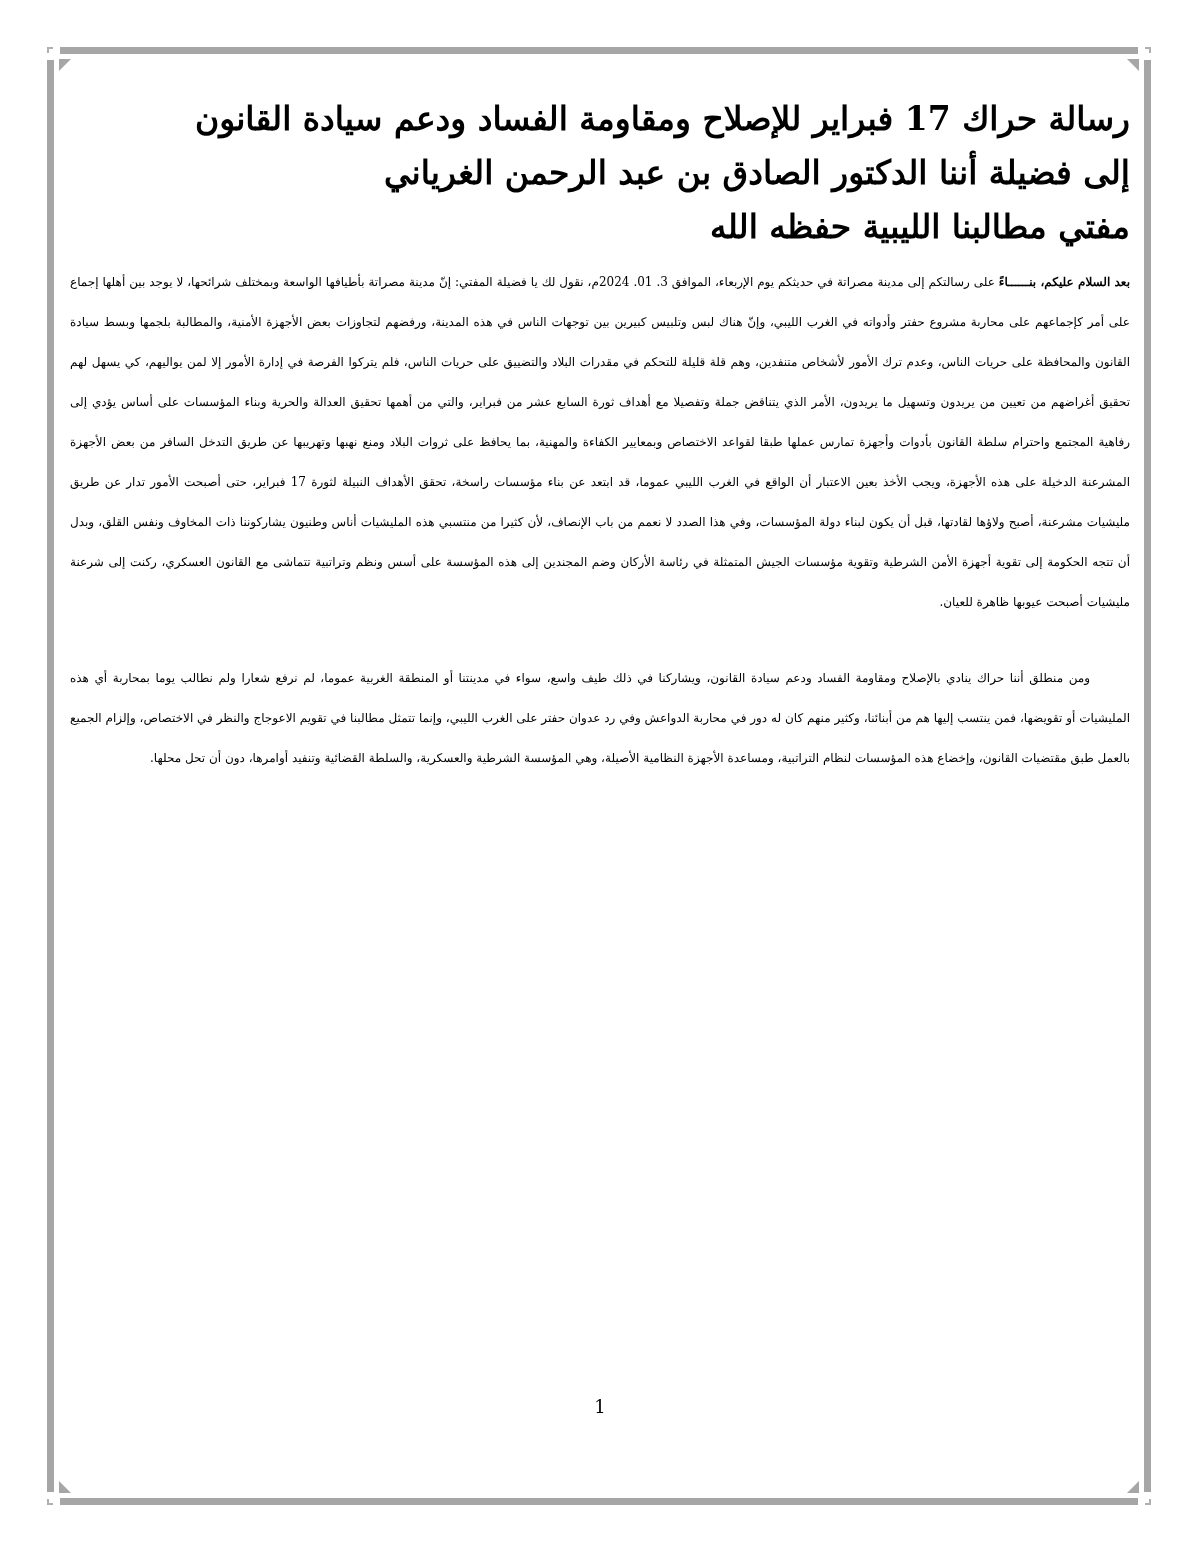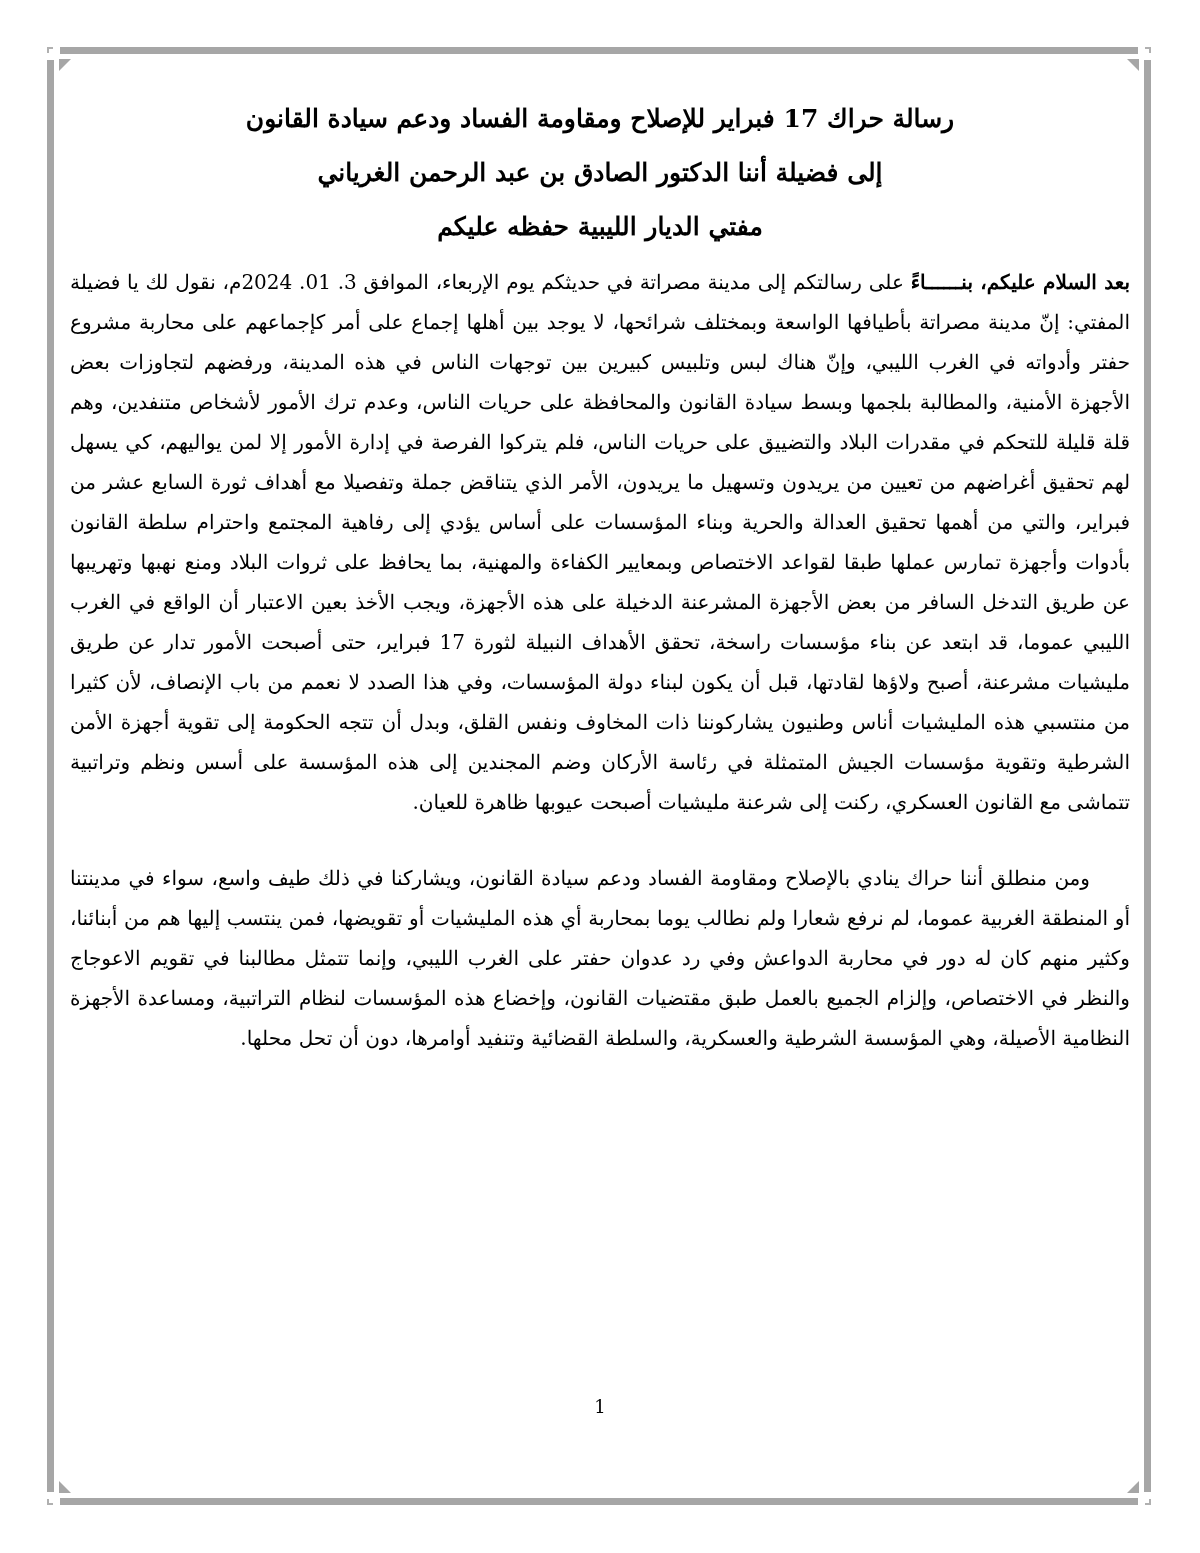--- a/index.html
+++ b/index.html
@@ -23,25 +23,25 @@
   .tri.tr { right: 12px; top: 12px; border-top: 12px solid #a6a6a6; border-left: 12px solid transparent; }
   .tri.bl { left: 12px; bottom: 12px; border-bottom: 12px solid #a6a6a6; border-right: 12px solid transparent; }
   .tri.br { right: 12px; bottom: 12px; border-bottom: 12px solid #a6a6a6; border-left: 12px solid transparent; }
 
   .content {
     position: absolute; left: 70px; top: 92px; width: 1060px;
     direction: rtl; color: #000;
     font-family: "DejaVu Serif", "Liberation Serif", serif;
   }
   .title-line {
-    text-align: center; font-weight: bold; font-size: 25px;
+    text-align: right; font-weight: bold; font-size: 33px;
     line-height: 54px; margin: 0;
   }
   .para {
-    font-size: 20px; line-height: 40px; text-align: justify;
+    font-size: 12px; line-height: 40px; text-align: justify;
     text-align-last: right; margin: 8px 0 0 0;
   }
   .para .lead { font-weight: bold; }
   .para.second { margin-top: 36px; text-indent: 40px; }
   .page-number {
     position: absolute; left: 0; right: 0; top: 1396px; text-align: center;
     font-family: "DejaVu Serif", "Liberation Serif", serif; font-size: 18px; color: #000;
   }
 </style>
 </head>
@@ -59,21 +59,21 @@
   <div class="tri tl"></div>
   <div class="tri tr"></div>
   <div class="tri bl"></div>
   <div class="tri br"></div>
 </div>
 
 <div class="content">
   <div>
     <p class="title-line">رسالة حراك 17 فبراير للإصلاح ومقاومة الفساد ودعم سيادة القانون</p>
     <p class="title-line">إلى فضيلة أننا الدكتور الصادق بن عبد الرحمن الغرياني</p>
-    <p class="title-line">مفتي الديار الليبية حفظه عليكم</p>
+    <p class="title-line">مفتي مطالبنا الليبية حفظه الله</p>
   </div>
 
   <p class="para"><span class="lead">بعد السلام عليكم، بنــــــاءً</span><span> على رسالتكم إلى مدينة مصراتة في حديثكم يوم الإربعاء، الموافق 3. 01. 2024م، نقول لك يا فضيلة المفتي: إنّ مدينة مصراتة بأطيافها الواسعة وبمختلف شرائحها، لا يوجد بين أهلها إجماع على أمر كإجماعهم على محاربة مشروع حفتر وأدواته في الغرب الليبي، وإنّ هناك لبس وتلبيس كبيرين بين توجهات الناس في هذه المدينة، ورفضهم لتجاوزات بعض الأجهزة الأمنية، والمطالبة بلجمها وبسط سيادة القانون والمحافظة على حريات الناس، وعدم ترك الأمور لأشخاص متنفدين، وهم قلة قليلة للتحكم في مقدرات البلاد والتضييق على حريات الناس، فلم يتركوا الفرصة في إدارة الأمور إلا لمن يواليهم، كي يسهل لهم تحقيق أغراضهم من تعيين من يريدون وتسهيل ما يريدون، الأمر الذي يتناقض جملة وتفصيلا مع أهداف ثورة السابع عشر من فبراير، والتي من أهمها تحقيق العدالة والحرية وبناء المؤسسات على أساس يؤدي إلى رفاهية المجتمع واحترام سلطة القانون بأدوات وأجهزة تمارس عملها طبقا لقواعد الاختصاص وبمعايير الكفاءة والمهنية، بما يحافظ على ثروات البلاد ومنع نهبها وتهريبها عن طريق التدخل السافر من بعض الأجهزة المشرعنة الدخيلة على هذه الأجهزة، ويجب الأخذ بعين الاعتبار أن الواقع في الغرب الليبي عموما، قد ابتعد عن بناء مؤسسات راسخة، تحقق الأهداف النبيلة لثورة 17 فبراير، حتى أصبحت الأمور تدار عن طريق مليشيات مشرعنة، أصبح ولاؤها لقادتها، قبل أن يكون لبناء دولة المؤسسات، وفي هذا الصدد لا نعمم من باب الإنصاف، لأن كثيرا من منتسبي هذه المليشيات أناس وطنيون يشاركوننا ذات المخاوف ونفس القلق، وبدل أن تتجه الحكومة إلى تقوية أجهزة الأمن الشرطية وتقوية مؤسسات الجيش المتمثلة في رئاسة الأركان وضم المجندين إلى هذه المؤسسة على أسس ونظم وتراتبية تتماشى مع القانون العسكري، ركنت إلى شرعنة مليشيات أصبحت عيوبها ظاهرة للعيان.</span></p>
 
   <p class="para second">ومن منطلق أننا حراك ينادي بالإصلاح ومقاومة الفساد ودعم سيادة القانون، ويشاركنا في ذلك طيف واسع، سواء في مدينتنا أو المنطقة الغربية عموما، لم نرفع شعارا ولم نطالب يوما بمحاربة أي هذه المليشيات أو تقويضها، فمن ينتسب إليها هم من أبنائنا، وكثير منهم كان له دور في محاربة الدواعش وفي رد عدوان حفتر على الغرب الليبي، وإنما تتمثل مطالبنا في تقويم الاعوجاج والنظر في الاختصاص، وإلزام الجميع بالعمل طبق مقتضيات القانون، وإخضاع هذه المؤسسات لنظام التراتبية، ومساعدة الأجهزة النظامية الأصيلة، وهي المؤسسة الشرطية والعسكرية، والسلطة القضائية وتنفيد أوامرها، دون أن تحل محلها.</p>
 </div>
 
 <div class="page-number">1</div>
 
 </body></html>

